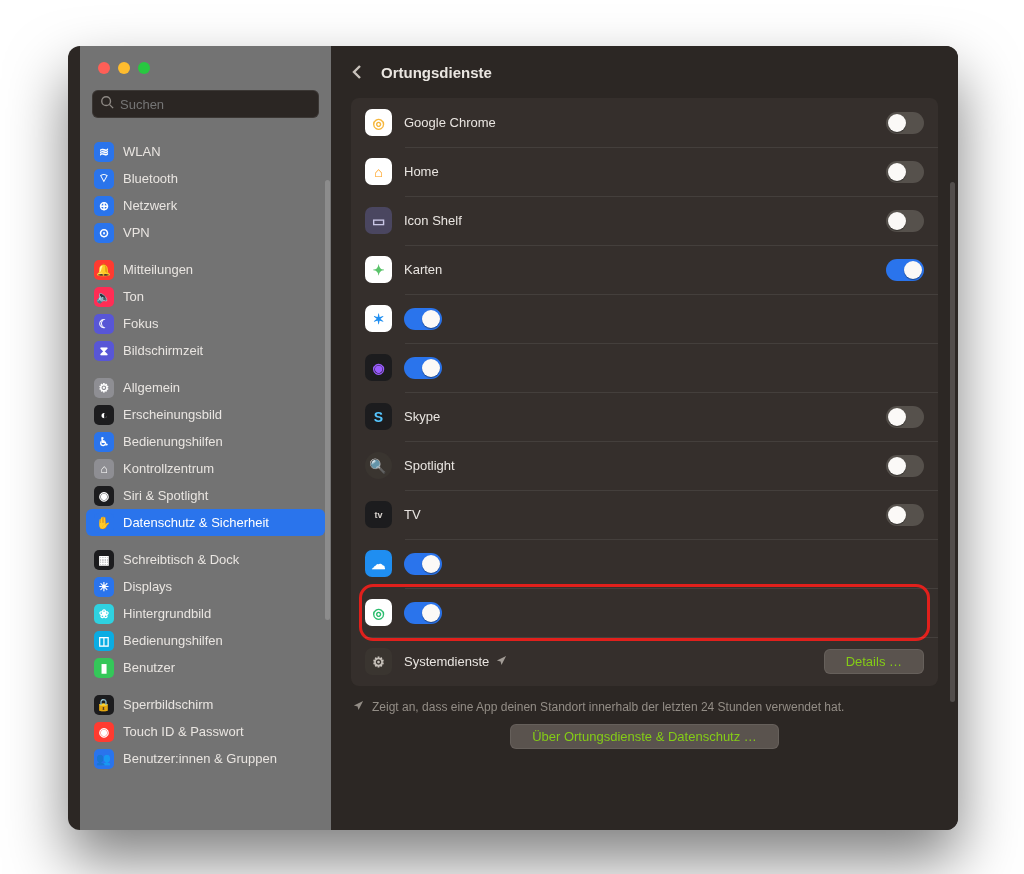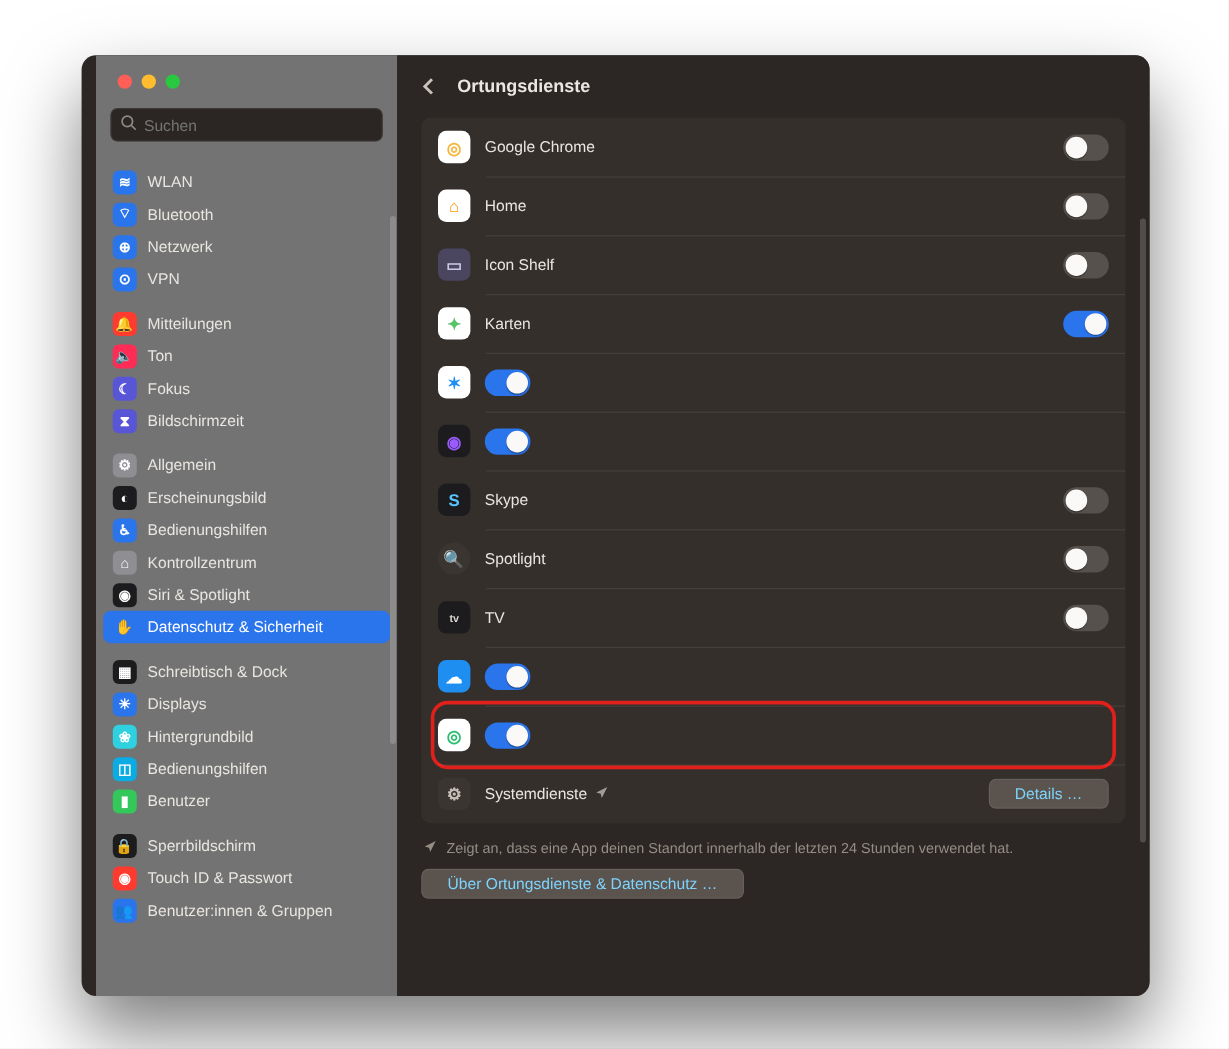--- a/index.html
+++ b/index.html
@@ -52,24 +52,24 @@
   .arrow svg { width: 11px; height: 11px; fill: #c7c1ba; }
   .toggle { width: 38px; height: 22px; border-radius: 11px; background: #56514c; position: relative; flex:0 0 38px; }
   .toggle .knob { position: absolute; width: 18px; height: 18px; border-radius: 50%; background: #fbf9f7; top: 2px; left: 2px; box-shadow: 0 1px 1px rgba(0,0,0,0.4); }
   .toggle.on { background: #2a74ec; }
   .toggle.on .knob { left: 18px; }
   .highlight { position: absolute; border: 3.5px solid #e1201c; border-radius: 14px; pointer-events: none; left: 8px; right: 8px; top: -4px; bottom: -4px; }
   .foot { margin: 10px 20px 0 20px; }
   .note { display:flex; align-items:center; gap:8px; color:#938d86; font-size:12px; padding: 4px 2px 10px 2px; }
   .note svg { width:11px; height:11px; fill:#938d86; }
   .btn {
-    background: #5a534e; color: #7dd3fc; font-size: 13px; border-radius: 6px;
+    background: #5a534e; color: #84cc16; font-size: 13px; border-radius: 6px;
     border: none; padding: 5px 22px; box-shadow: inset 0 0 0 1px rgba(255,255,255,0.08);
   }
-  .btn-row { display:flex; justify-content:flex-start; }
+  .btn-row { display:flex; justify-content:center; }
   .row .btn { margin-left: 10px; }
   .row.sys::before { left: 14px; }
   
   .glyph { font-weight: 600; }
 </style>
 </head>
 <body>
 
 <div class="window">
 

